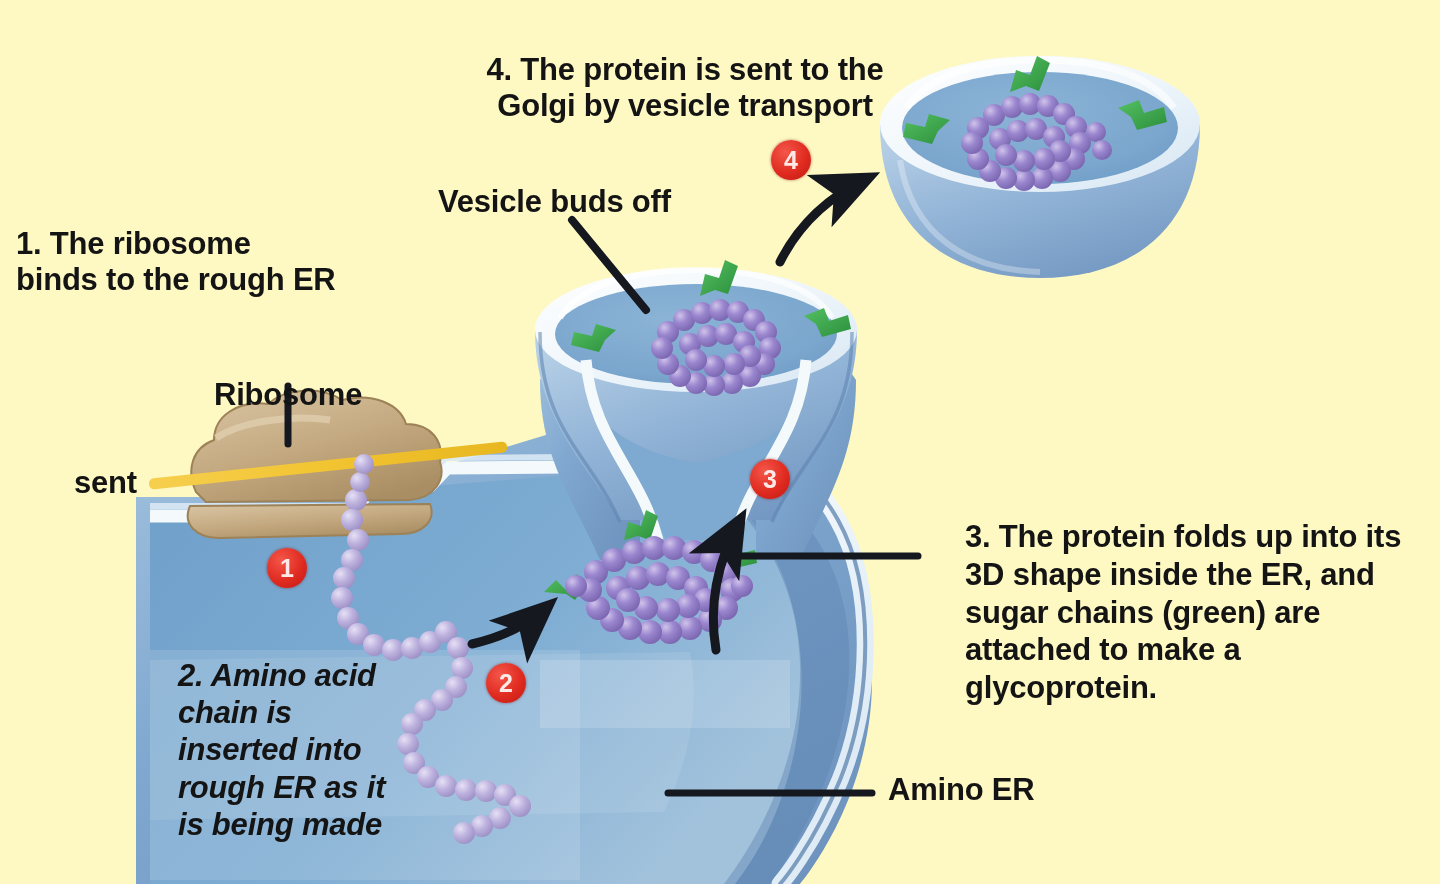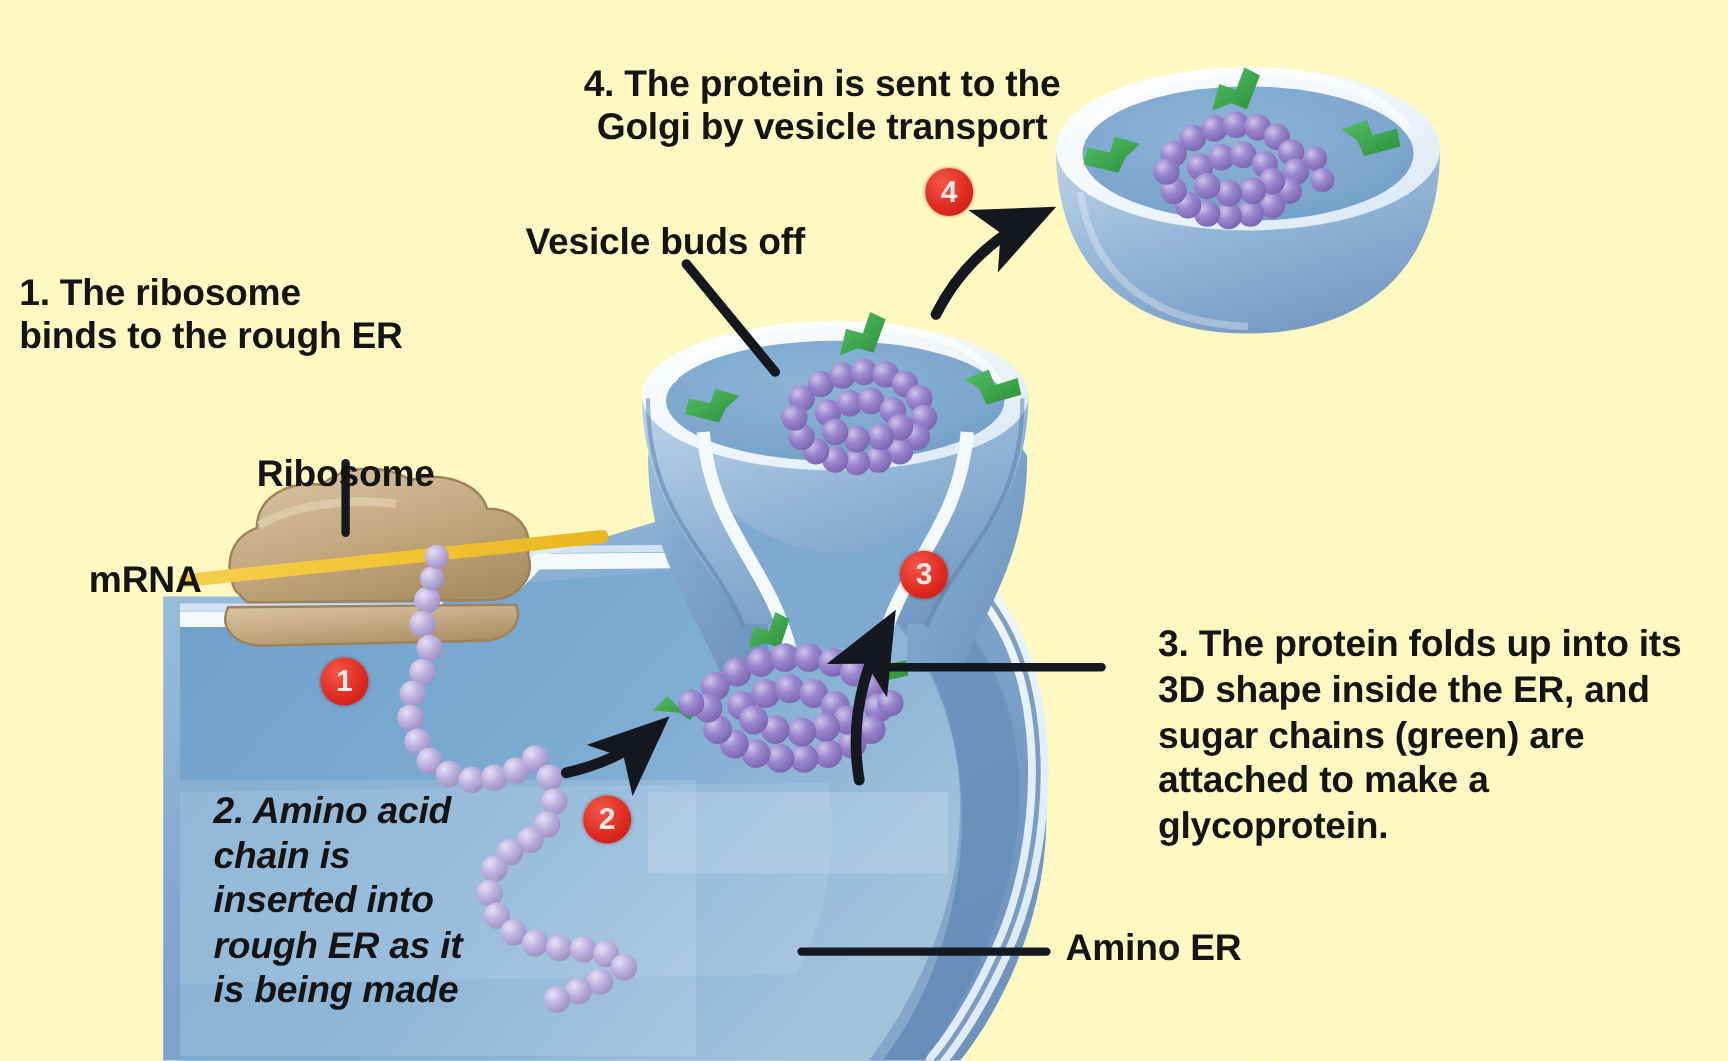--- a/index.html
+++ b/index.html
@@ -406,21 +406,21 @@
       <path d="M780,262 C800,222 830,196 868,178" stroke-width="9" marker-end="url(#arrowHead)"></path>
     </g>
   </svg>
 
   <div class="lbl lbl-4">4. The protein is sent to the
 Golgi by vesicle transport</div>
   <div class="lbl lbl-1">1. The ribosome
 binds to the rough ER</div>
   <div class="lbl lbl-vesicle">Vesicle buds off</div>
   <div class="lbl lbl-ribosome">Ribosome</div>
-  <div class="lbl lbl-mrna">mRNA</div>
+  <div class="lbl lbl-mrna">sent</div>
   <div class="lbl lbl-3">3. The protein folds up into its
 3D shape inside the ER, and
 sugar chains (green) are
 attached to make a
 glycoprotein.</div>
   <div class="lbl lbl-2">2. Amino acid
 chain is
 inserted into
 rough ER as it
 is being made</div>

